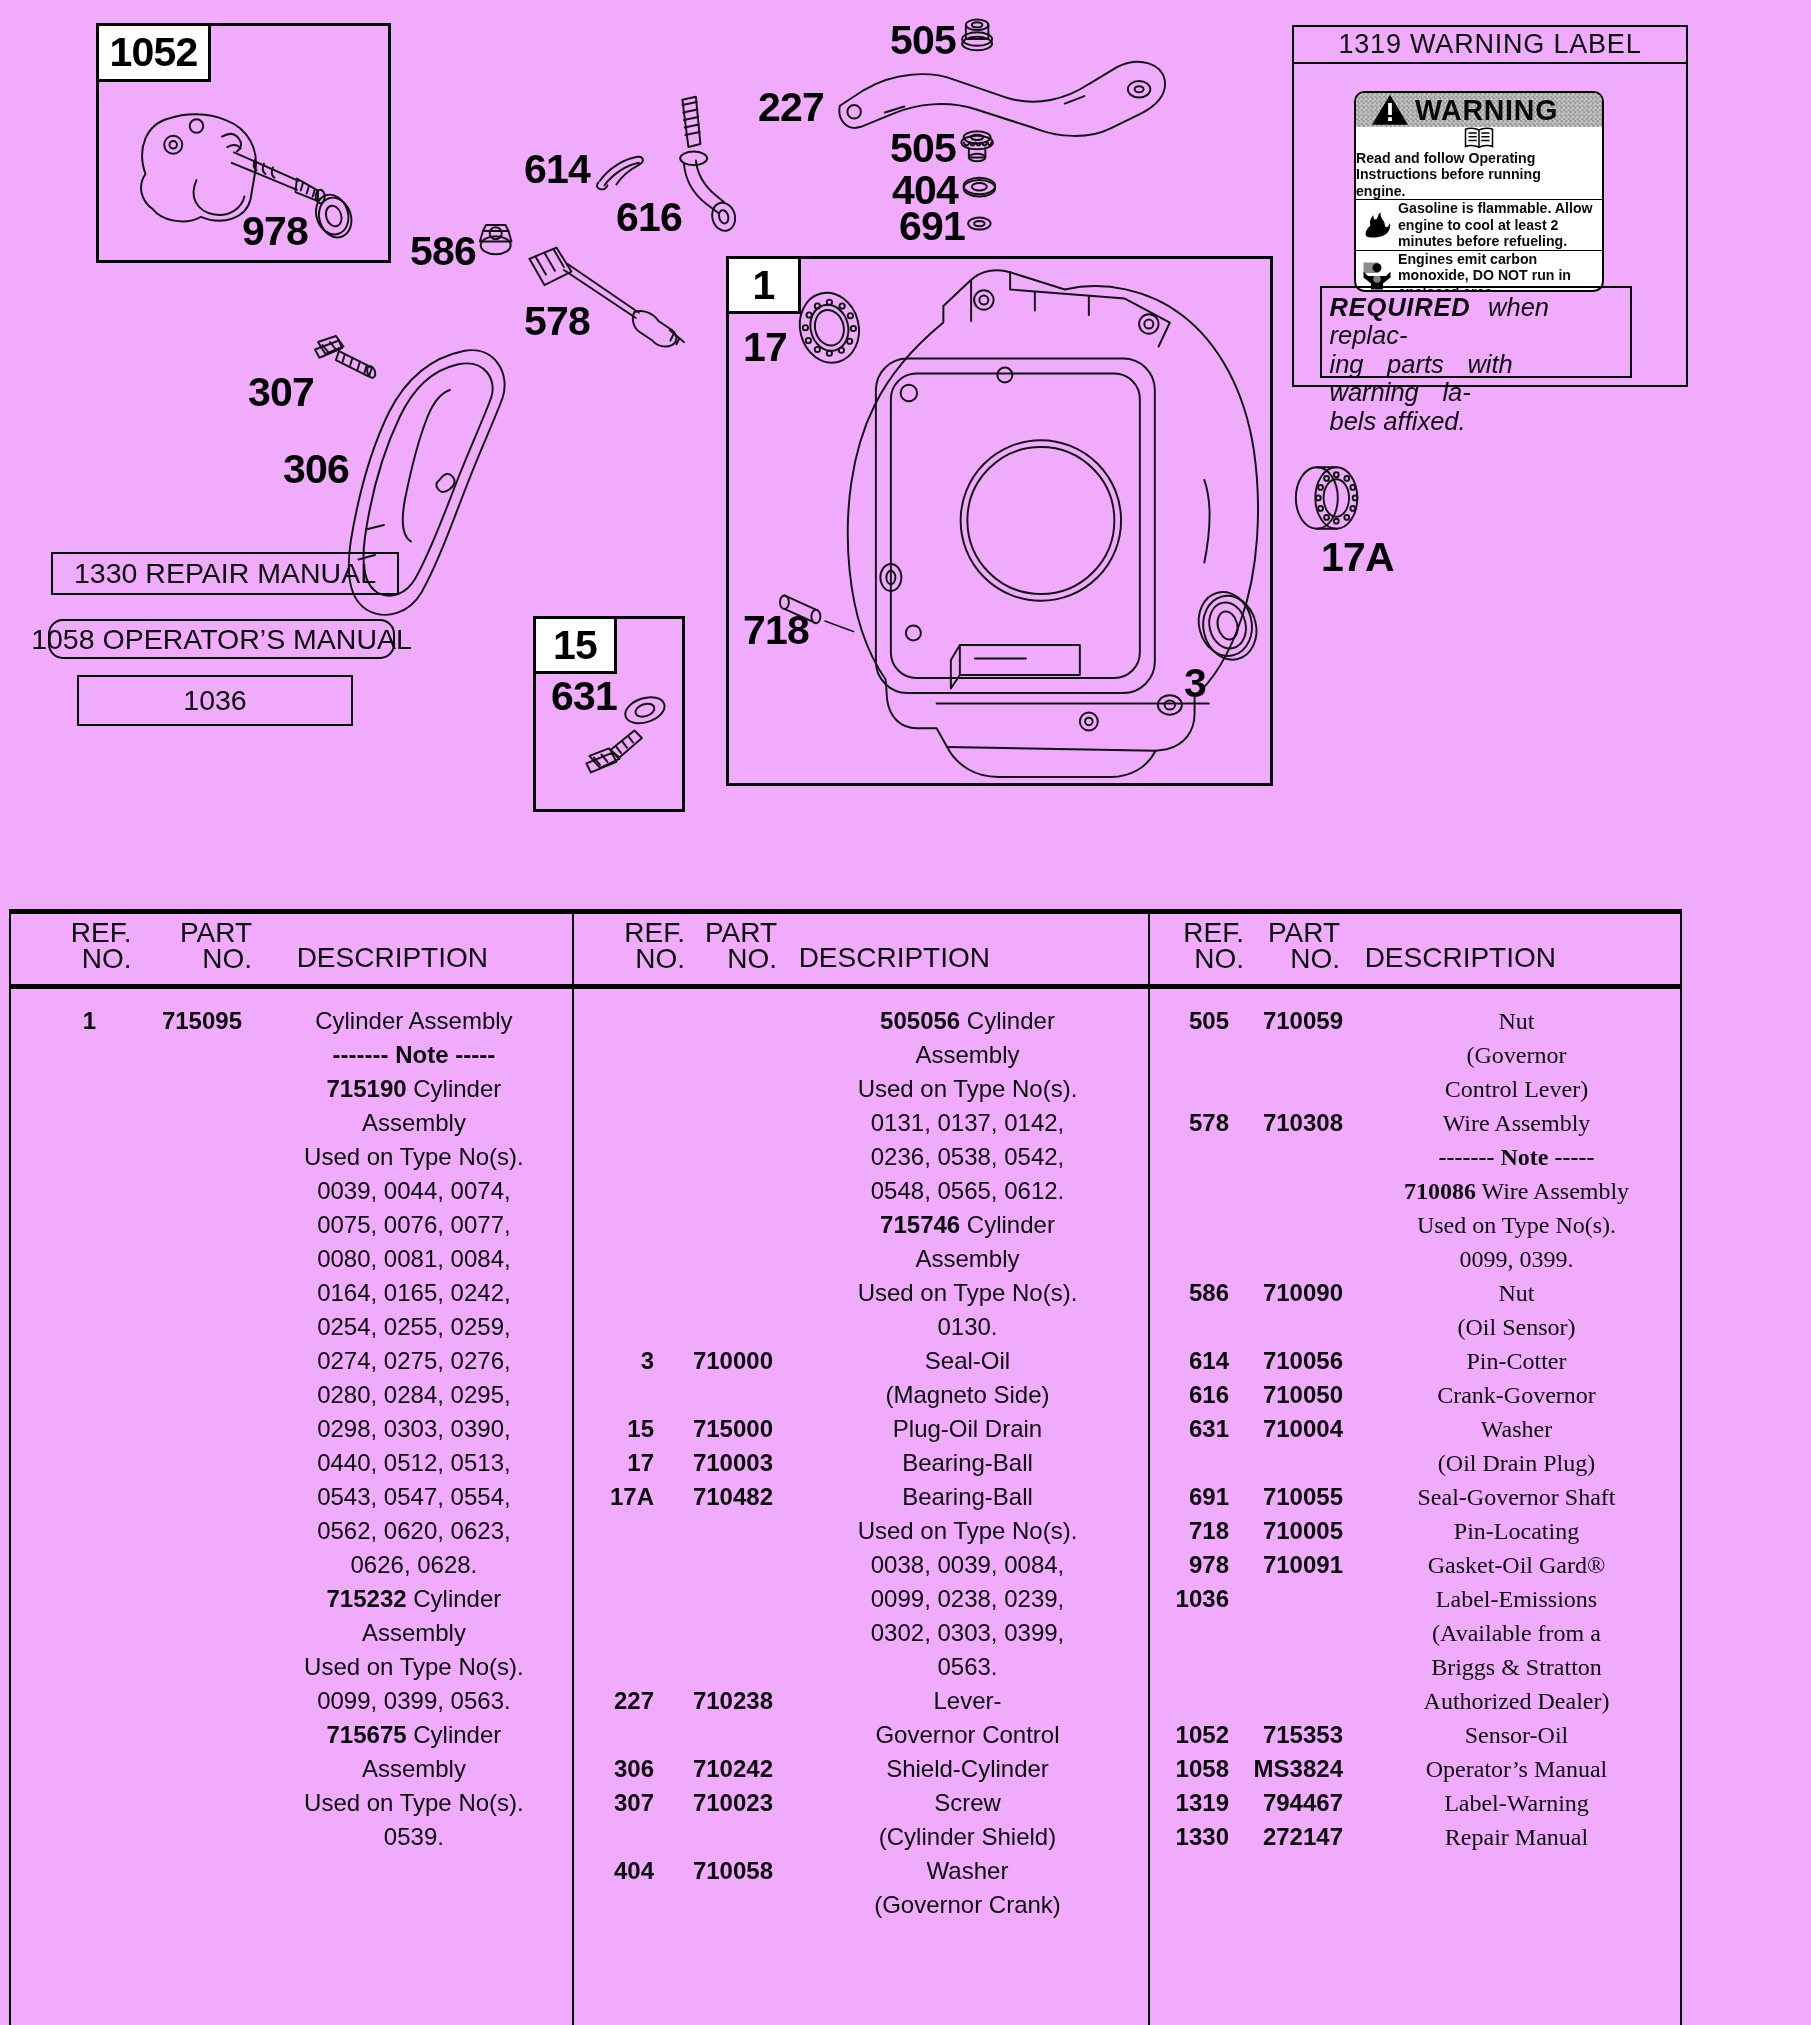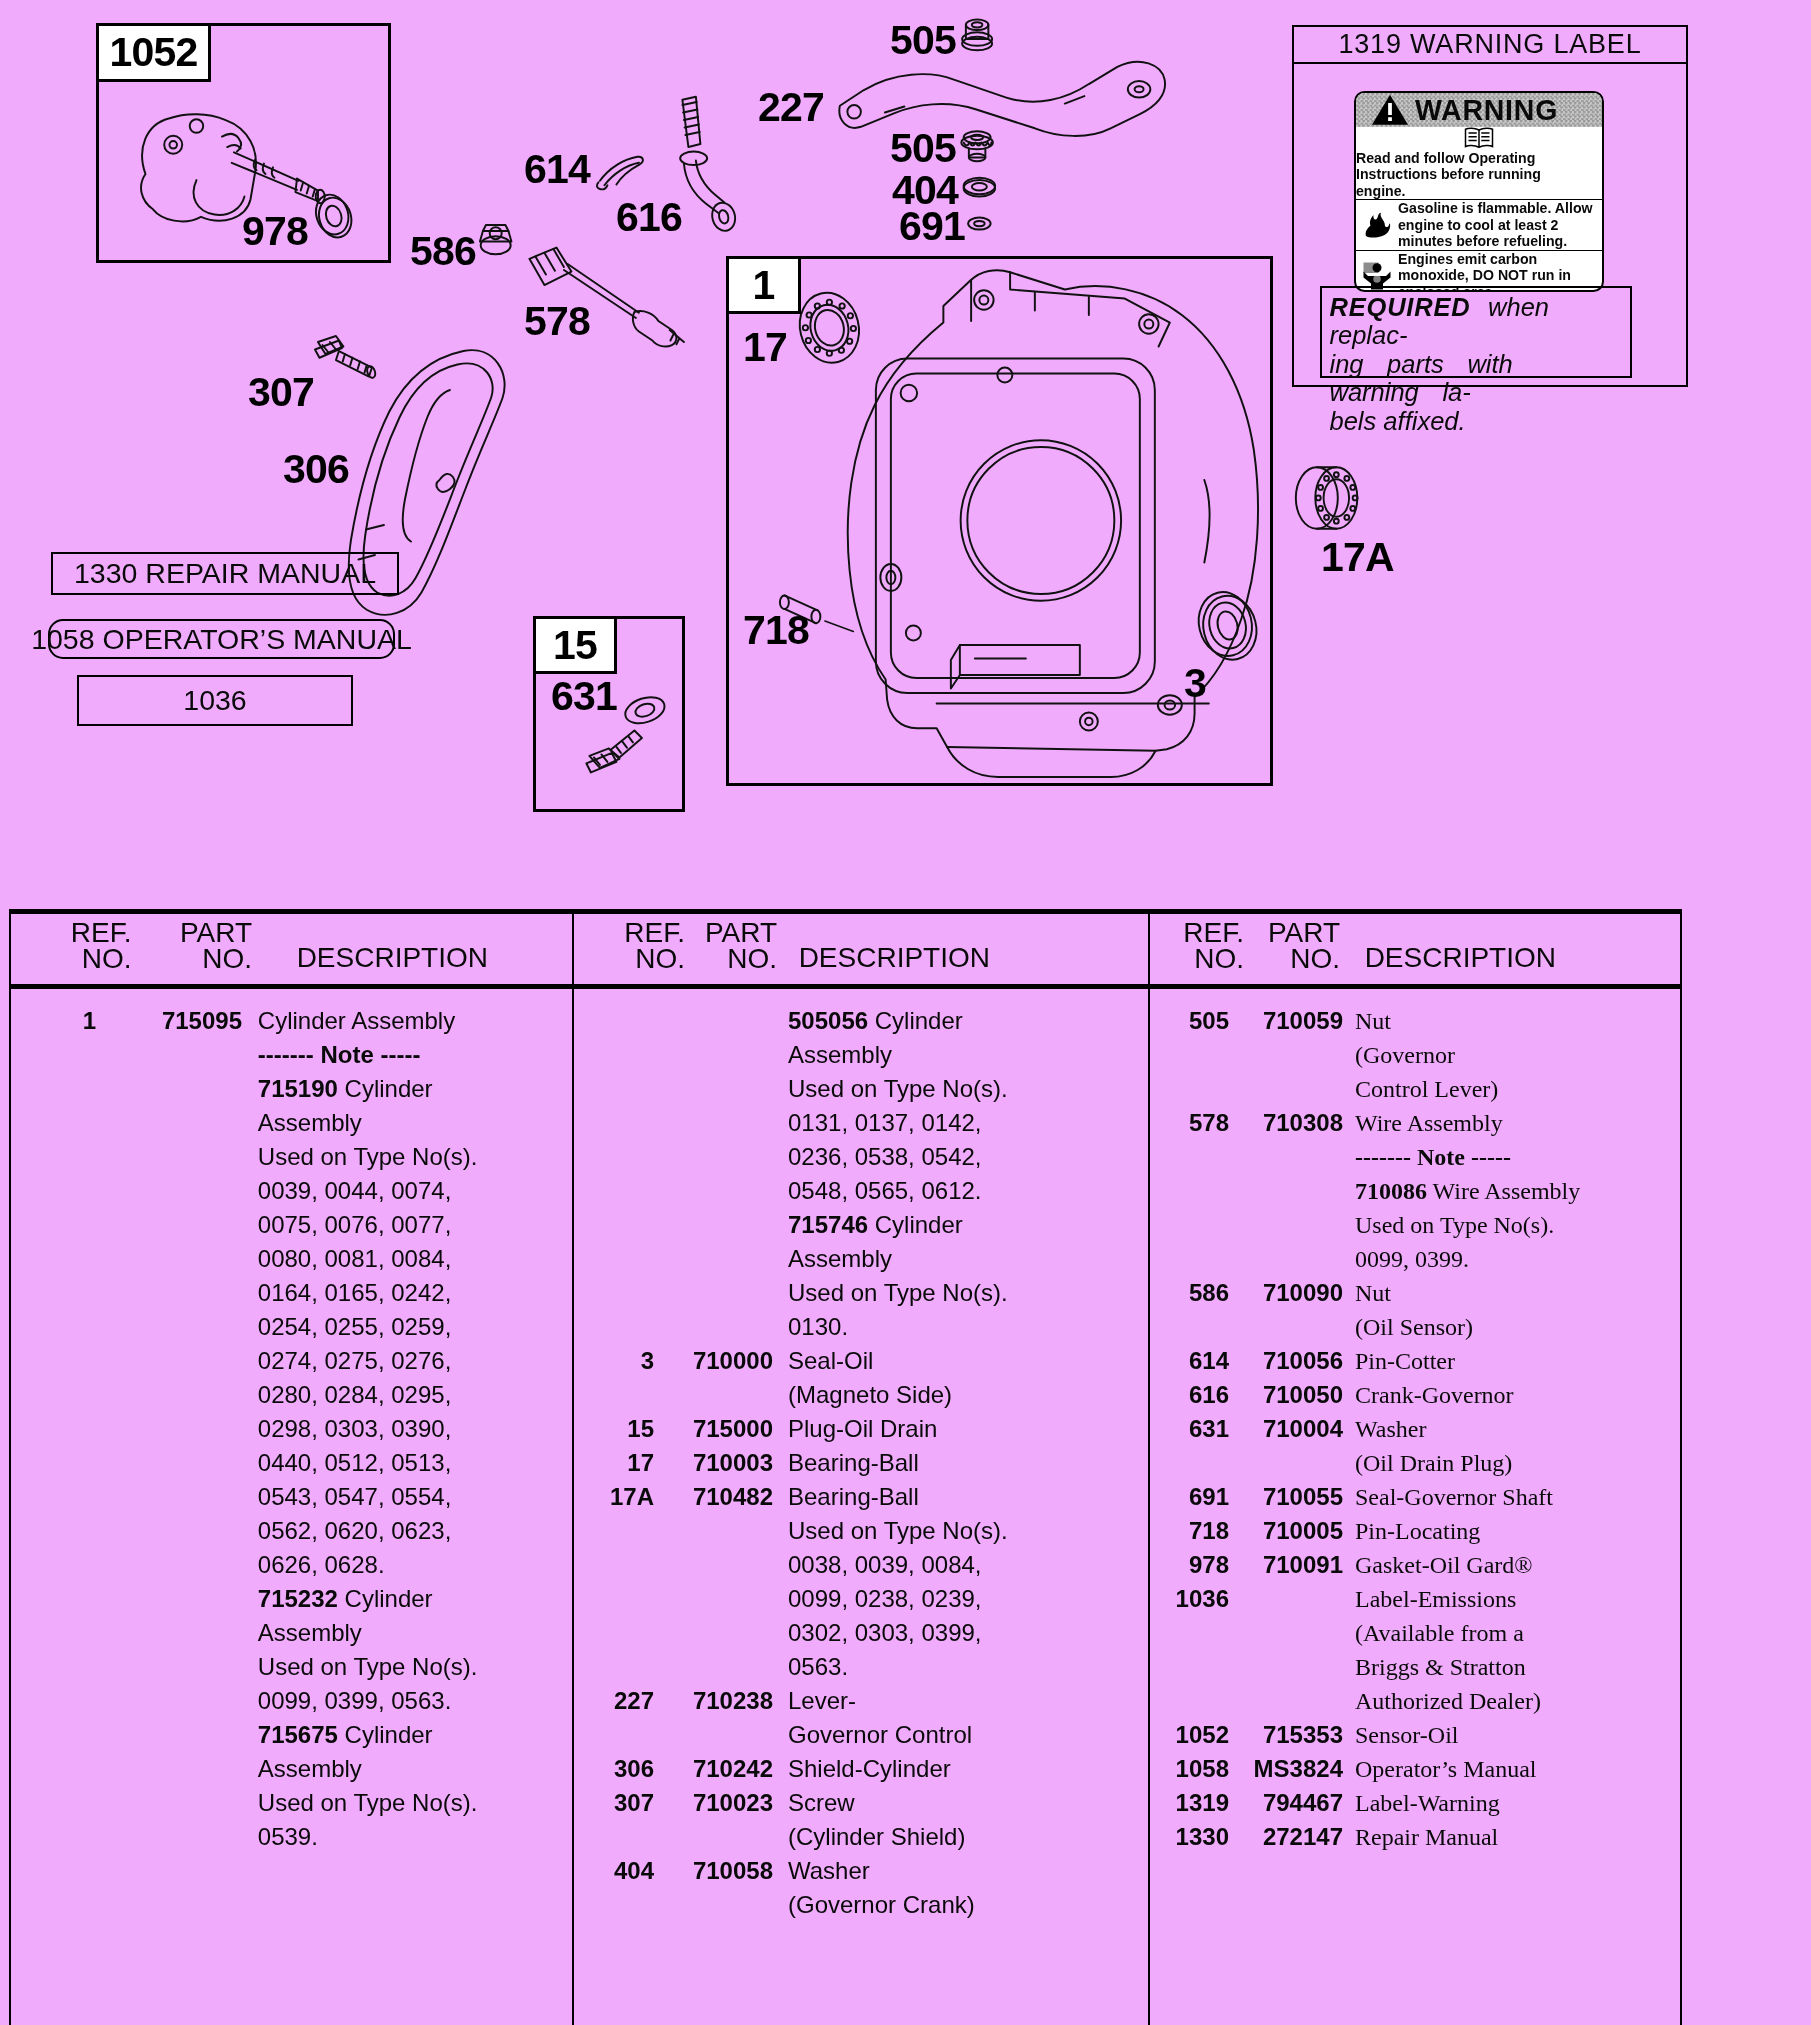--- a/index.html
+++ b/index.html
@@ -38,21 +38,21 @@
 
   
   .rule{position:absolute;background:#000;}
   .thead{position:absolute;font-size:28px;line-height:25.5px;text-align:right;white-space:nowrap;}
   .tgroup{position:absolute;top:1004px;font-size:24px;line-height:34px;}
   .trow{display:grid;}
   .g0 .trow{grid-template-columns:87px 146px 1fr;}
   .g1 .trow{grid-template-columns:77px 119px 1fr;}
   .g2 .trow{grid-template-columns:76px 114px 1fr;}
   .c-ref,.c-part{font-weight:700;text-align:right;white-space:nowrap;}
-  .c-desc{white-space:nowrap;}
+  .c-desc{white-space:nowrap;text-align:center;}
   .g0 .c-desc{padding-left:15.8px;}
   .g1 .c-desc{padding-left:15px;}
   .g2 .c-desc{padding-left:12px;font-family:Liberation Serif, serif;}
   .c-desc b{font-weight:700;}
 </style>
 </head>
 <body>
 
 <div class="page">
 

